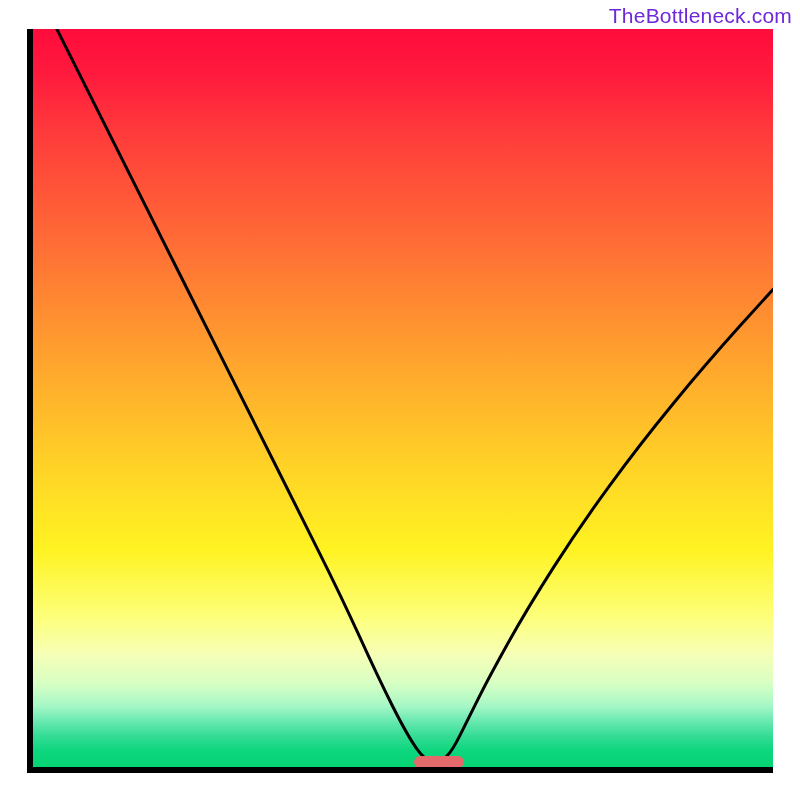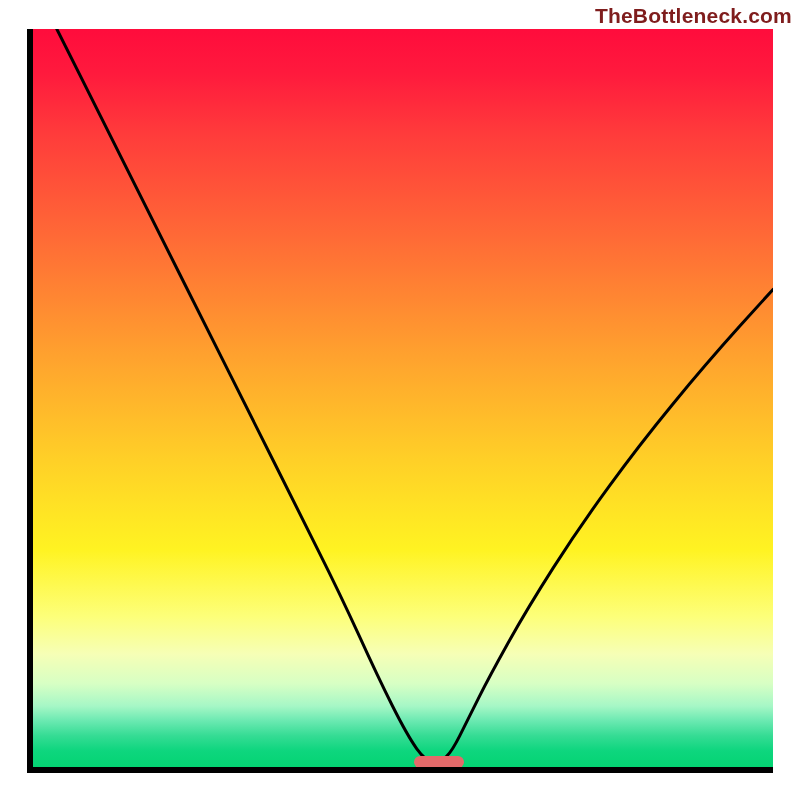--- a/index.html
+++ b/index.html
@@ -13,24 +13,24 @@
   }
   .chart-wrap {
     position: relative;
     width: 800px;
     height: 800px;
   }
   .watermark {
     position: absolute;
     top: 4px;
     right: 8px;
-    color: #7f1d1d;
+    color: #6d28d9;
     font-size: 21px;
     letter-spacing: 0.2px;
-    font-weight: 700;
+    font-weight: 400;
     z-index: 5;
   }
   .plot-area {
     position: absolute;
     left: 27px;
     top: 29px;
     width: 746px;
     height: 744px;
     overflow: hidden;
   }

